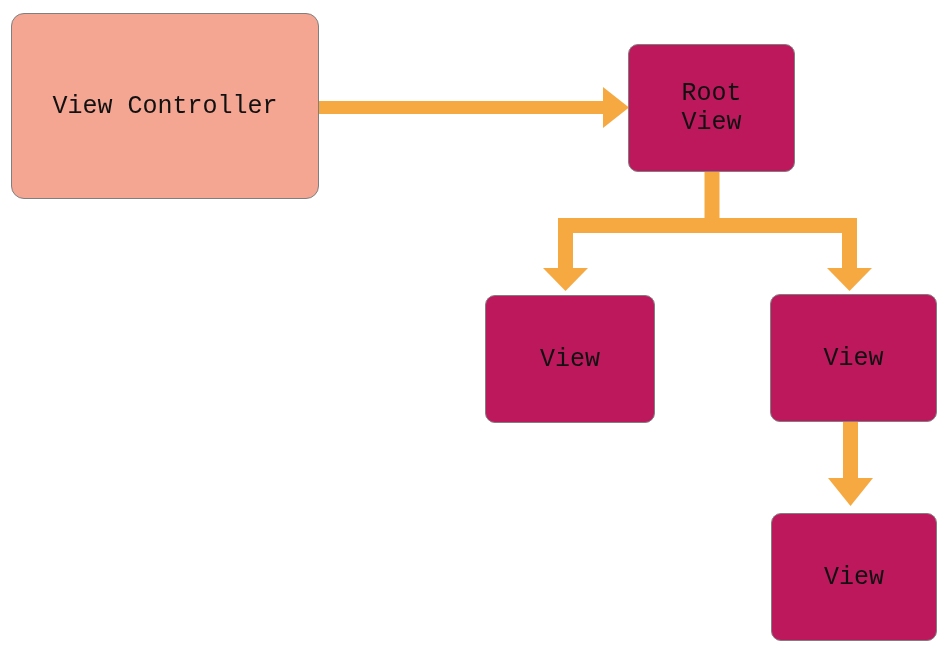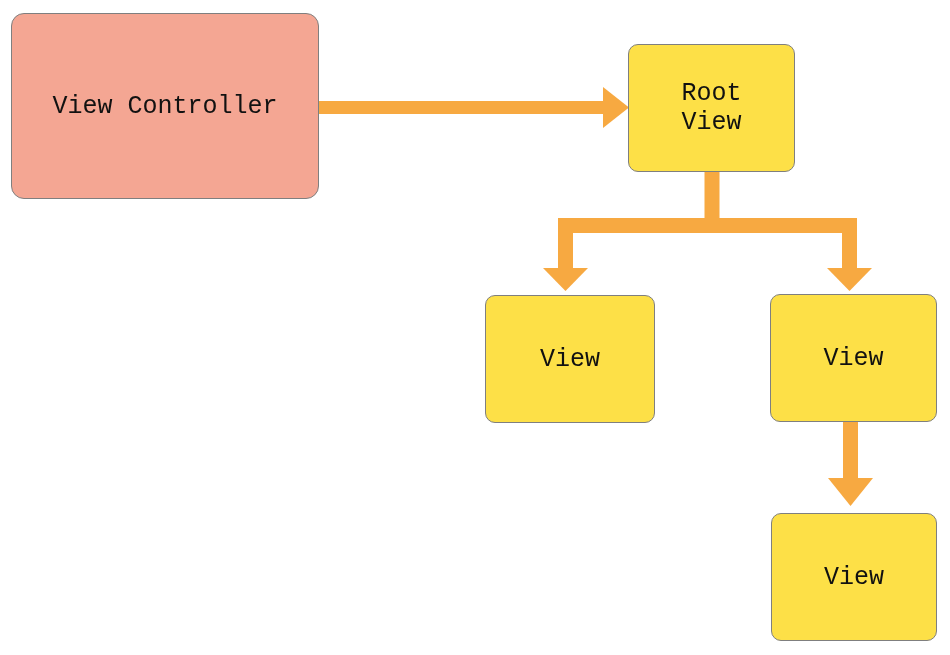--- a/index.html
+++ b/index.html
@@ -38,21 +38,21 @@
   }
   .node-controller {
     left: 11px;
     top: 13px;
     width: 308px;
     height: 186px;
     background: #f4a693;
     border-radius: 13px;
   }
   .node-view {
-    background: #fde047;
+    background: #be185d;
     border-radius: 10px;
   }
   .node-root {
     left: 628px;
     top: 44px;
     width: 167px;
     height: 128px;
     white-space: pre-line;
   }
   .node-subview-left {

